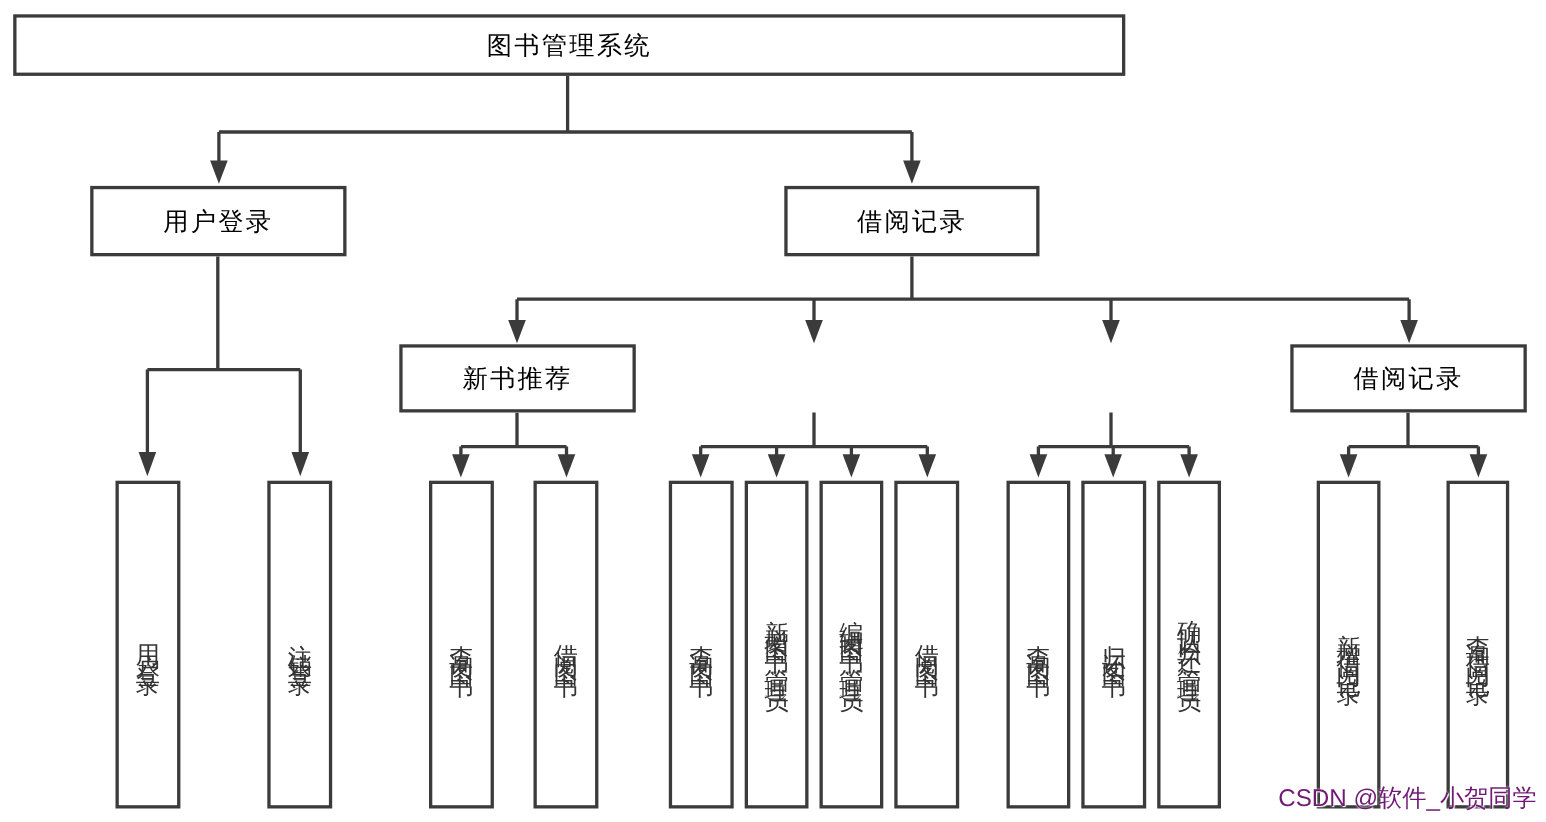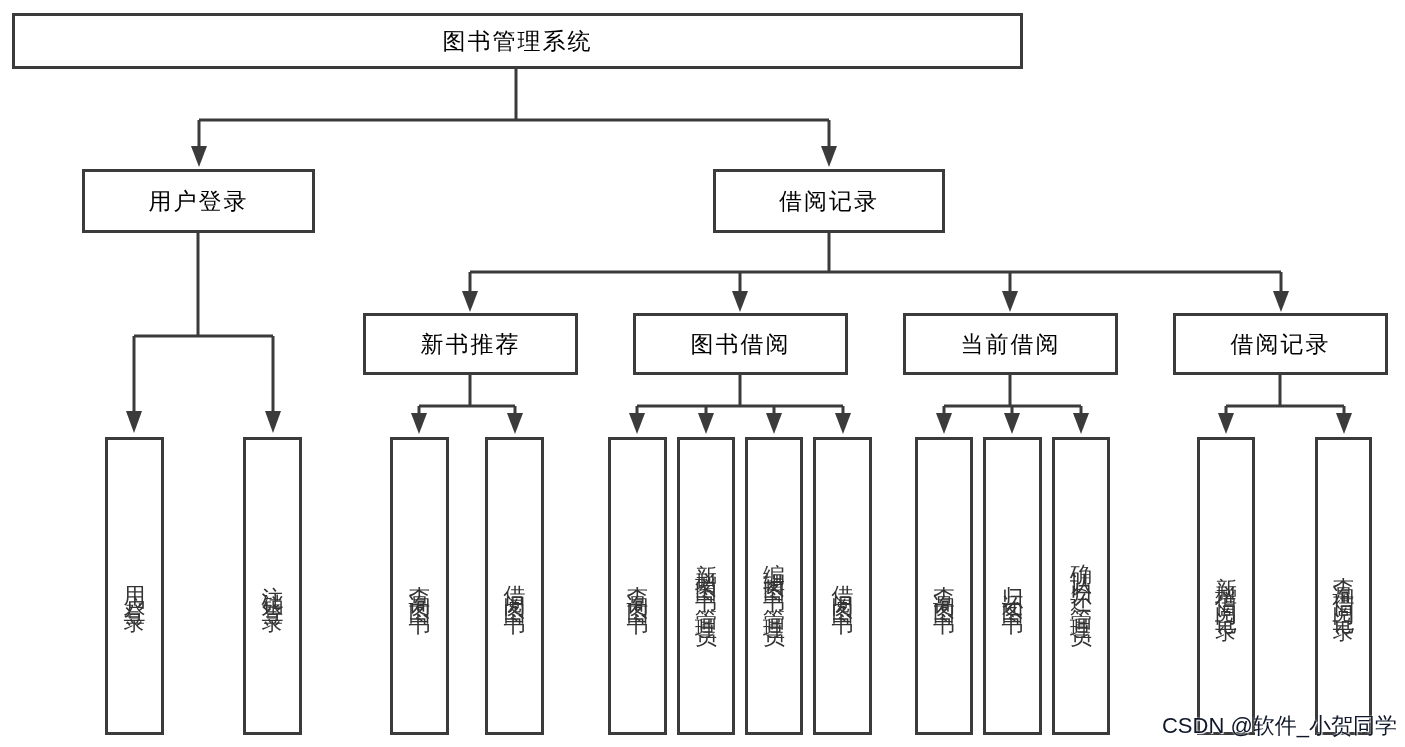--- a/index.html
+++ b/index.html
@@ -43,21 +43,21 @@
     font-size: 22px;
     letter-spacing: 9px;
     color: #333333;
     line-height: 1;
   }
   .watermark {
     position: absolute;
     right: 8px;
     bottom: 6px;
     font-size: 22px;
-    color: #0f172a;
+    color: #701a75;
     text-shadow: 0 0 2px #ffffff, 1px 1px 1px #ffffff;
     white-space: nowrap;
   }
 </style>
 </head>
 <body>
 
 <div class="stage">
 
   <svg class="connectors" viewBox="0 0 1405 747" xmlns="http://www.w3.org/2000/svg">
@@ -114,26 +114,20 @@
   <div class="node" style="left:82px; top:169px; width:233px; height:64px;">
     <span class="hlabel">用户登录</span>
   </div>
   <div class="node" style="left:713px; top:169px; width:232px; height:64px;">
     <span class="hlabel">借阅记录</span>
   </div>
 
   <div class="node" style="left:363px; top:313px; width:215px; height:62px;">
     <span class="hlabel">新书推荐</span>
   </div>
-  <div class="node" style="left:633px; top:313px; width:215px; height:62px;">
-    <span class="hlabel">图书借阅</span>
-  </div>
-  <div class="node" style="left:903px; top:313px; width:215px; height:62px;">
-    <span class="hlabel">当前借阅</span>
-  </div>
   <div class="node" style="left:1173px; top:313px; width:215px; height:62px;">
     <span class="hlabel">借阅记录</span>
   </div>
 
   <div class="node" style="left:105px; top:437px; width:59px; height:298px;">
     <span class="vlabel">用户登录</span>
   </div>
   <div class="node" style="left:243px; top:437px; width:59px; height:298px;">
     <span class="vlabel">注销登录</span>
   </div>

